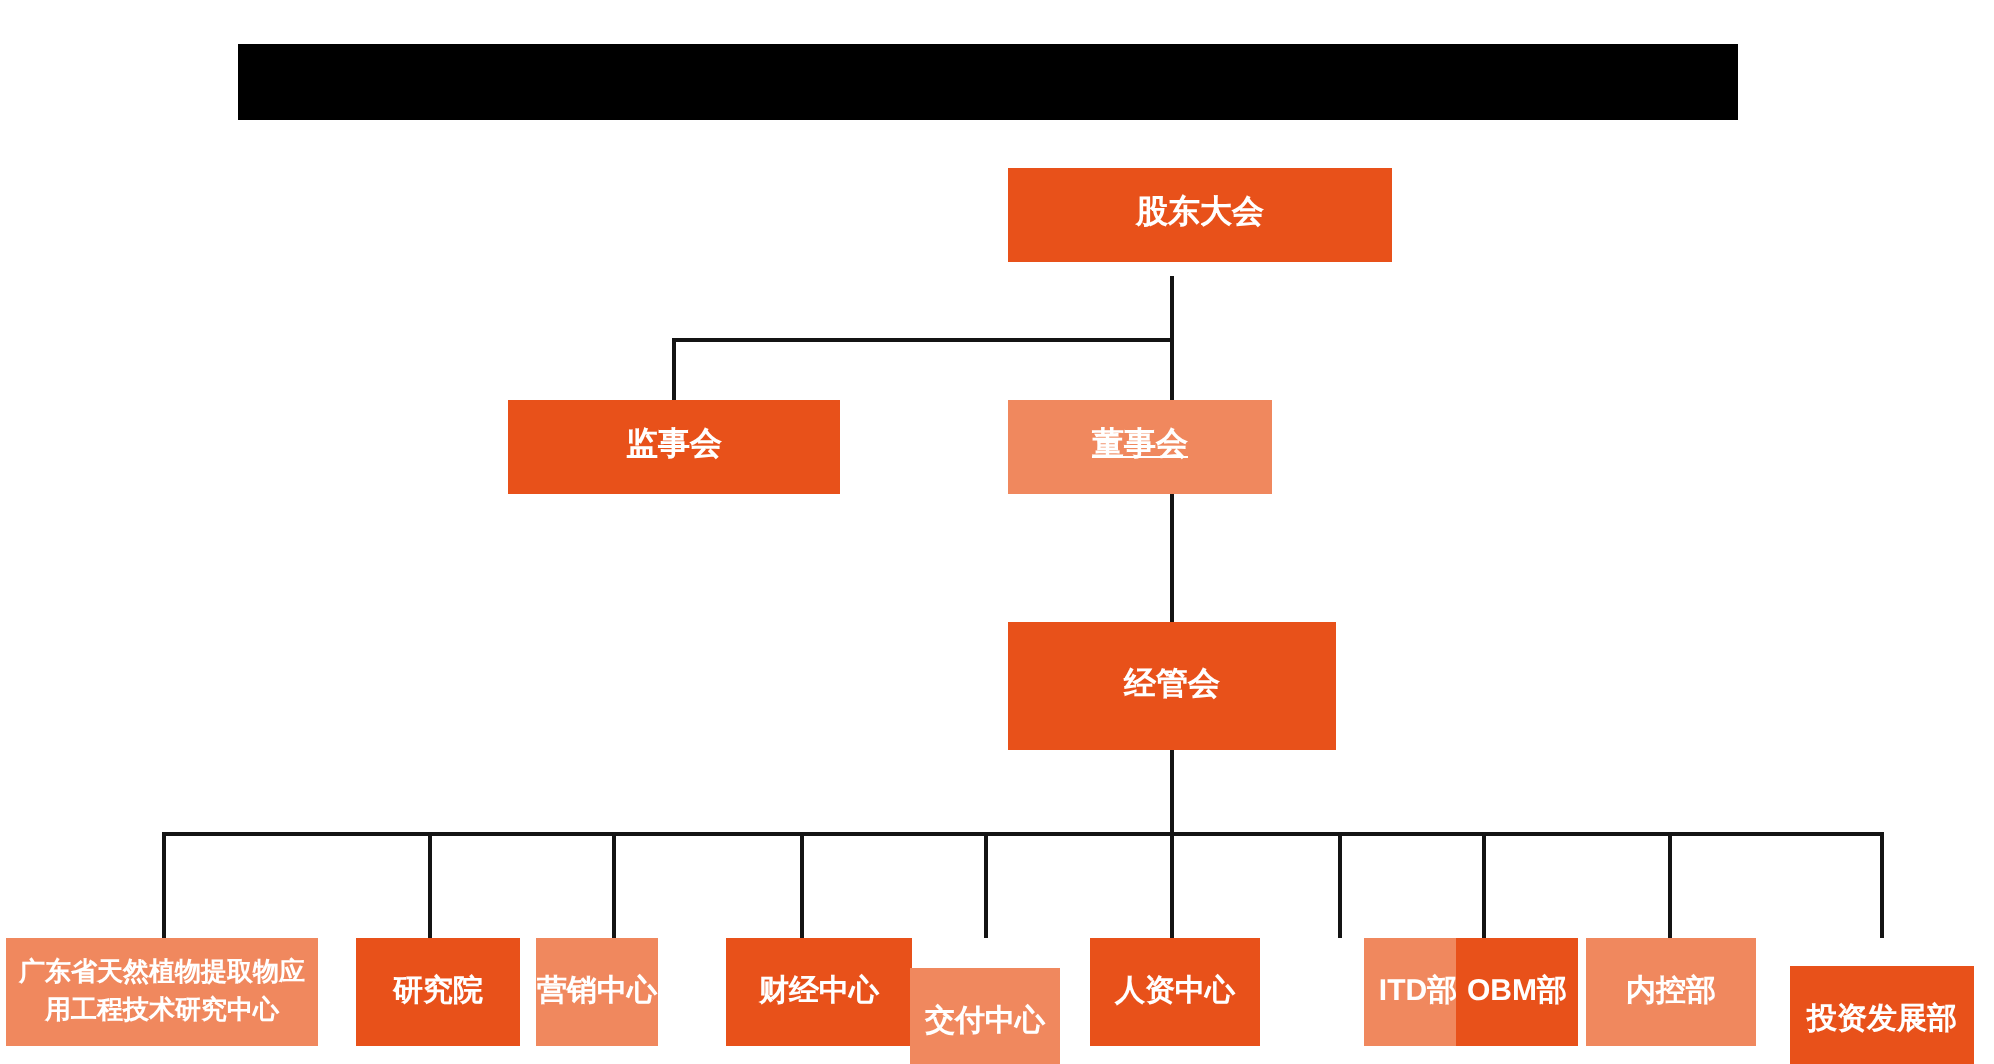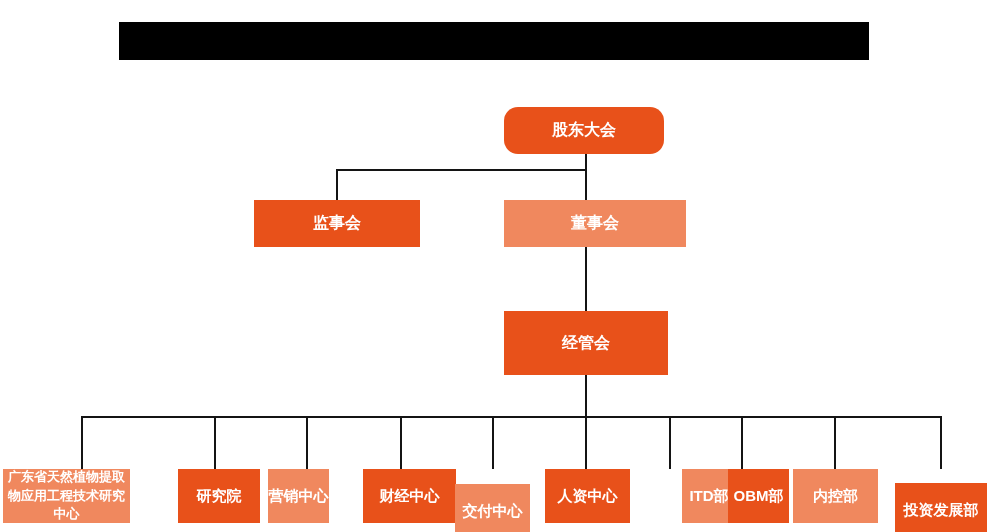--- a/index.html
+++ b/index.html
@@ -18,42 +18,42 @@
     display: flex; align-items: center; justify-content: center;
     color: #ffffff; font-weight: bold; text-align: center;
     font-size: 16px; line-height: 1.3;
     box-sizing: border-box;
   }
   .node[data-variant="dark"]  { background: #E8511A; }
   .node[data-variant="light"] { background: #F0885E; }
   .line { position: absolute; background: #141414; }
 
   
-  .n-root        { left: 504px; top: 107px;  width: 160px; height: 47px; border-radius: 14px; }
+  .n-root        { left: 504px; top: 84px;  width: 192px; height: 47px; }
   
   .n-supervisory { left: 254px; top: 200px; width: 166px; height: 47px; }
-  .n-board       { left: 504px; top: 200px; width: 182px; height: 47px; }
+  .n-board       { left: 504px; top: 200px; width: 132px; height: 47px; text-decoration: underline; }
   
   .n-management  { left: 504px; top: 311px; width: 164px; height: 64px; }
 
   
   .c-trunk-1   { left: 585px; top: 138px; width: 2px;   height: 62px; }  
   .c-split-h   { left: 336px; top: 169px; width: 251px; height: 2px;  }  
   .c-sup-v     { left: 336px; top: 169px; width: 2px;   height: 31px; }  
   .c-trunk-2   { left: 585px; top: 247px; width: 2px;   height: 64px; }  
   .c-trunk-3   { left: 585px; top: 358px; width: 2px;   height: 111px;}  
   .c-rail      { left: 81px;  top: 416px; width: 861px; height: 2px;  }  
   .stem        { top: 416px; width: 2px; height: 53px; }
   .s-0 { left: 81px; }  .s-1 { left: 214px; } .s-2 { left: 306px; }
   .s-3 { left: 400px; } .s-4 { left: 492px; } .s-6 { left: 669px; }
   .s-7 { left: 741px; } .s-8 { left: 834px; } .s-9 { left: 940px; }
 
   
   .dept { top: 469px; height: 54px; font-size: 15px; }
-  .d-0 { left: 3px;   width: 127px; font-size: 13px; line-height: 1.45; padding: 0 5px; }
+  .d-0 { left: 3px;   width: 156px; font-size: 13px; line-height: 1.45; padding: 0 5px; }
   .d-1 { left: 178px; width: 82px; }
   .d-2 { left: 268px; width: 61px; }
   .d-3 { left: 363px; width: 93px; }
   .d-4 { left: 455px; width: 75px; margin-top: 15px; }
   .d-5 { left: 545px; width: 85px; }
   .d-6 { left: 643px; width: 54px; margin-left: 39px; }
   .d-7 { left: 728px; width: 61px; }
   .d-8 { left: 793px; width: 85px; }
   .d-9 { left: 895px; width: 92px; margin-top: 14px; }
 </style>

